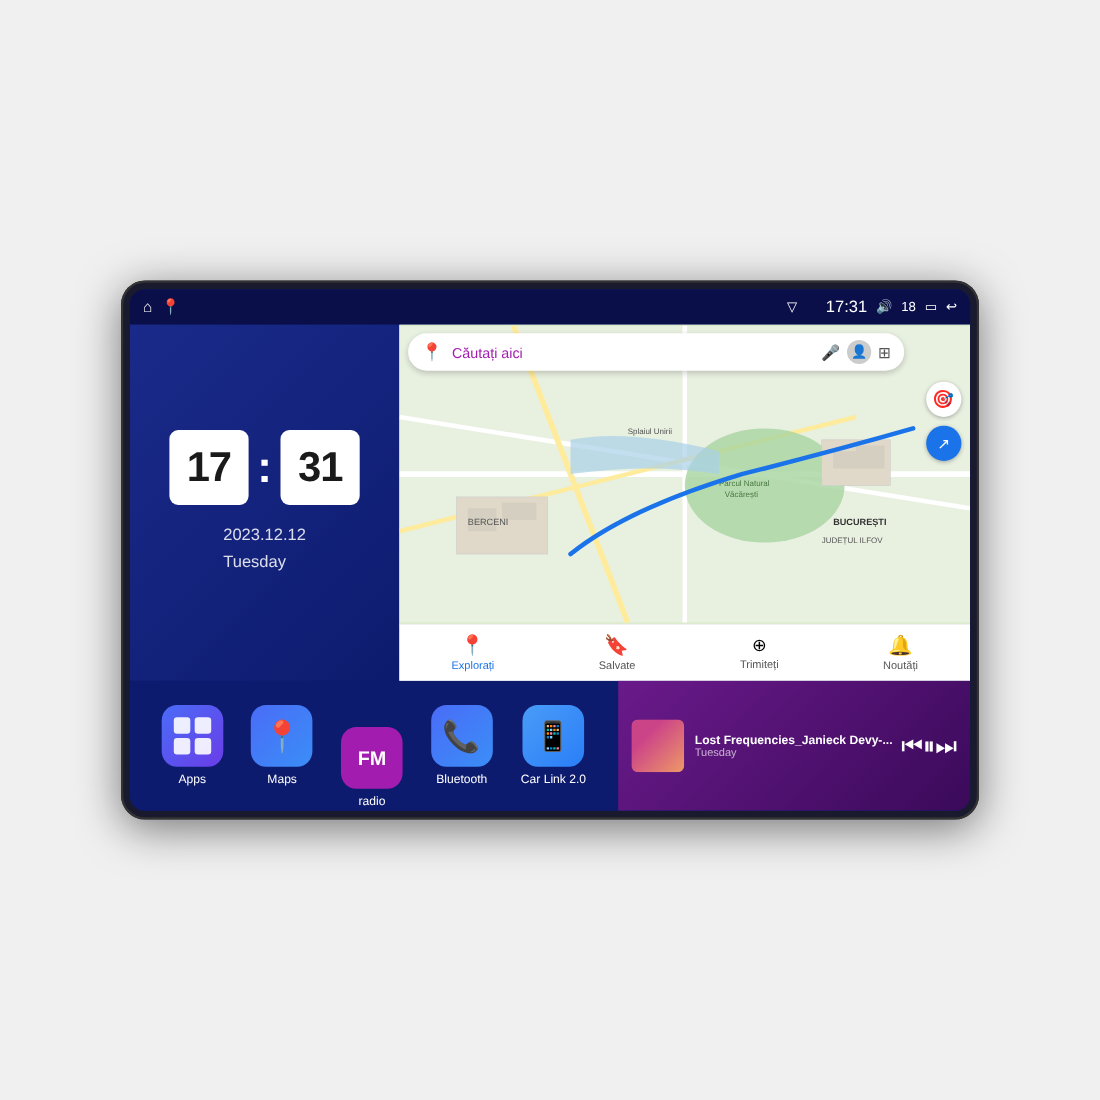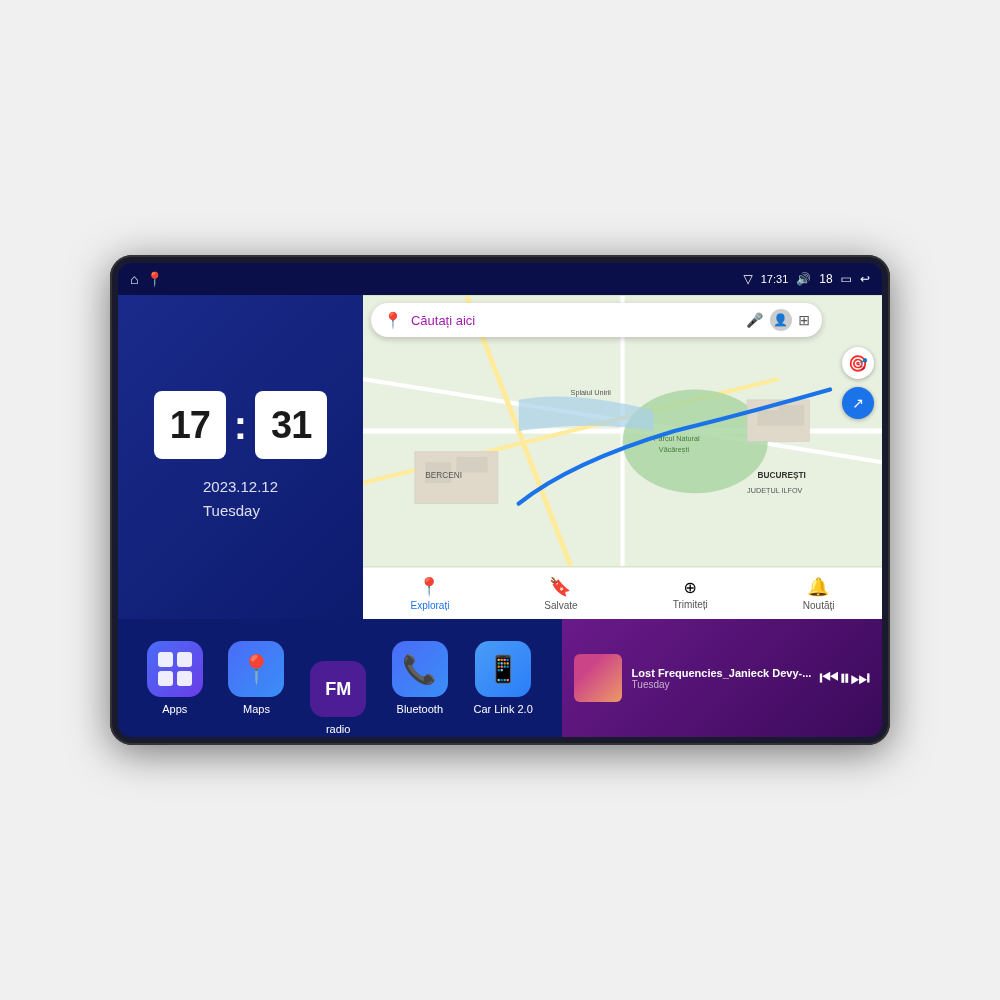--- a/index.html
+++ b/index.html
@@ -52,22 +52,23 @@
       font-size: 14px;
     }
     .status-bar-right {
       display: flex;
       align-items: center;
       gap: 8px;
       color: white;
       font-size: 12px;
     }
     .status-time {
-      font-size: 11px;
+      font-size: 15px;
       font-weight: 500;
+      margin-left: 18px;
     }
 
     
     .main-content {
       flex: 1;
       display: flex;
       flex-direction: row;
       overflow: hidden;
     }
 
@@ -260,21 +261,21 @@
     }
     .app-icon-label {
       color: white;
       font-size: 11px;
       text-align: right;
     }
 
     
     .apps-icon-bg { background: linear-gradient(135deg, #4a6cf7, #6a3de8); }
     .maps-icon-bg { background: linear-gradient(135deg, #4a6cf7, #3a8ef7); }
-    .radio-icon-bg { background: #4c1d95; margin-top: 40px; }
+    .radio-icon-bg { background: #a21caf; margin-top: 40px; }
     .bluetooth-icon-bg { background: linear-gradient(135deg, #4a6cf7, #3a8ef7); }
     .carlink-icon-bg { background: linear-gradient(135deg, #4a9cf7, #2a7ef7); }
 
     
     .music-player {
       flex: 1;
       background: linear-gradient(135deg, #6a1a8a 0%, #3a0a5a 100%);
       display: flex;
       padding: 10px 12px;
       gap: 8px;

